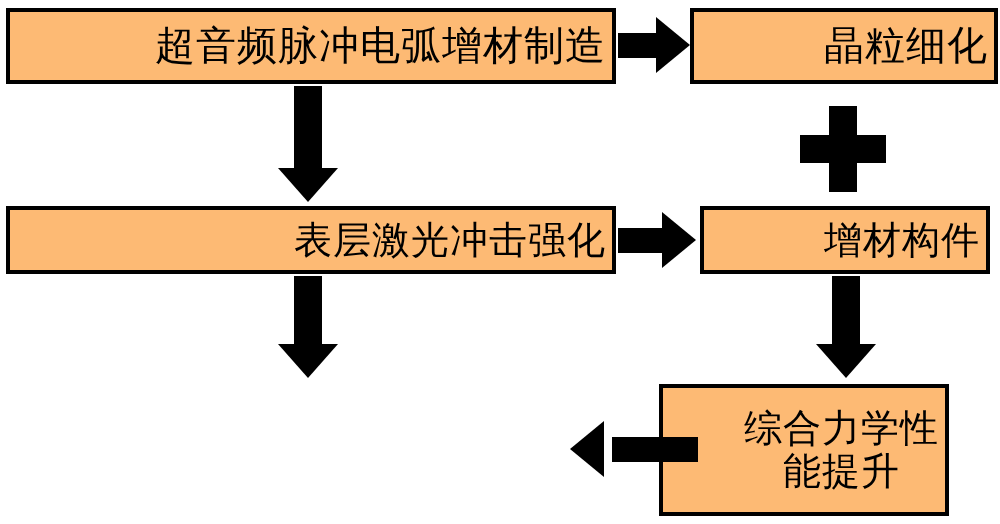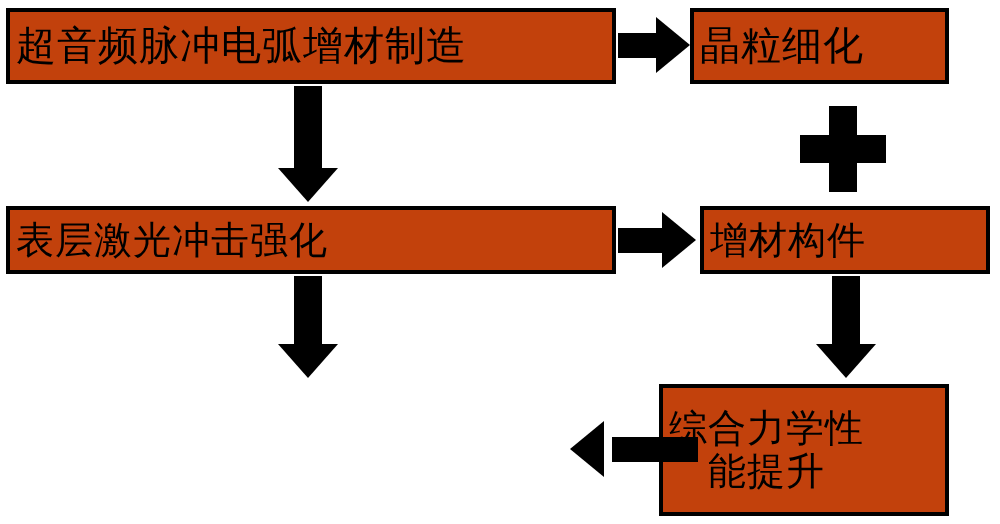--- a/index.html
+++ b/index.html
@@ -12,38 +12,38 @@
     width: 1000px;
     height: 524px;
     background: #ffffff;
     font-family: "Liberation Serif", "DejaVu Serif", serif;
     overflow: hidden;
   }
   .node {
     position: absolute;
     box-sizing: border-box;
     border: 4px solid #000000;
-    background: #c2410c;
+    background: #fdba74;
     display: flex;
     align-items: center;
-    justify-content: flex-start;
+    justify-content: flex-end;
     text-align: center;
     color: #000000;
     line-height: 1.12;
     letter-spacing: 1px;
   }
   .node .label {
     display: block;
     padding: 0 6px;
     white-space: pre-line;
   }
 
   
   #node-wire-arc {           left: 6px;   top: 8px;    width: 610px; height: 76px;  font-size: 40px; }
-  #node-grain {              left: 690px; top: 8px;    width: 259px; height: 76px;  font-size: 40px; }
+  #node-grain {              left: 690px; top: 8px;    width: 308px; height: 76px;  font-size: 40px; }
   #node-laser {              left: 6px;   top: 206px;  width: 610px; height: 68px;  font-size: 38px; }
   #node-surface {            left: 700px; top: 206px;  width: 290px; height: 68px;  font-size: 38px; }
   #node-result {             left: 80px;  top: 384px;  width: 488px; height: 132px; font-size: 40px; }
   #node-perf {               left: 659px; top: 384px;  width: 290px; height: 132px; font-size: 38px; }
 
   
   .arrow-shaft {
     position: absolute;
     background: #000000;
   }

